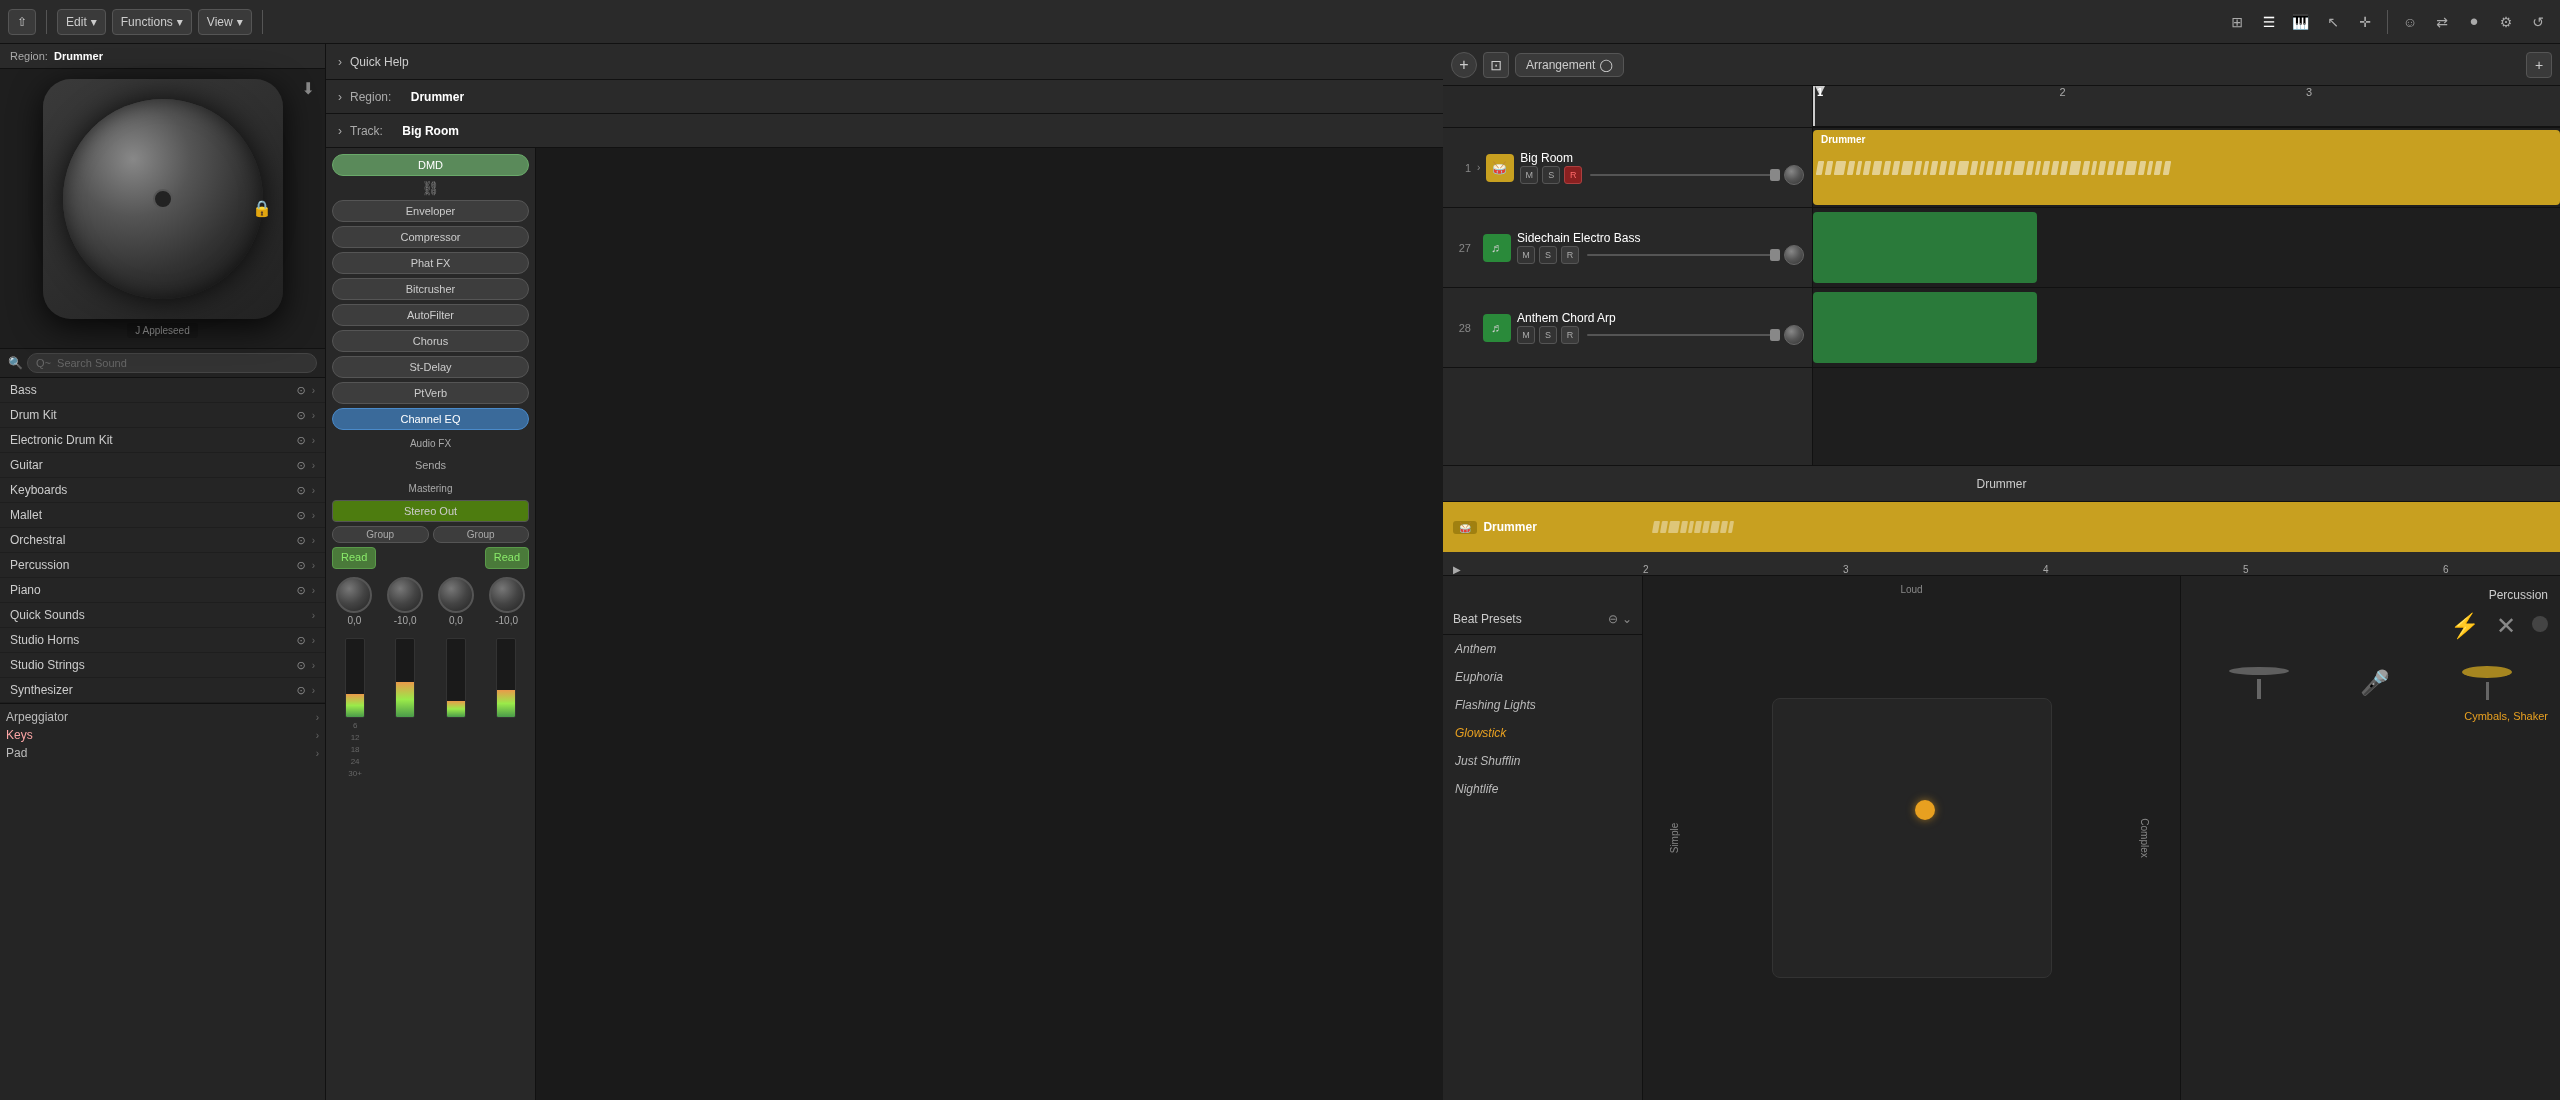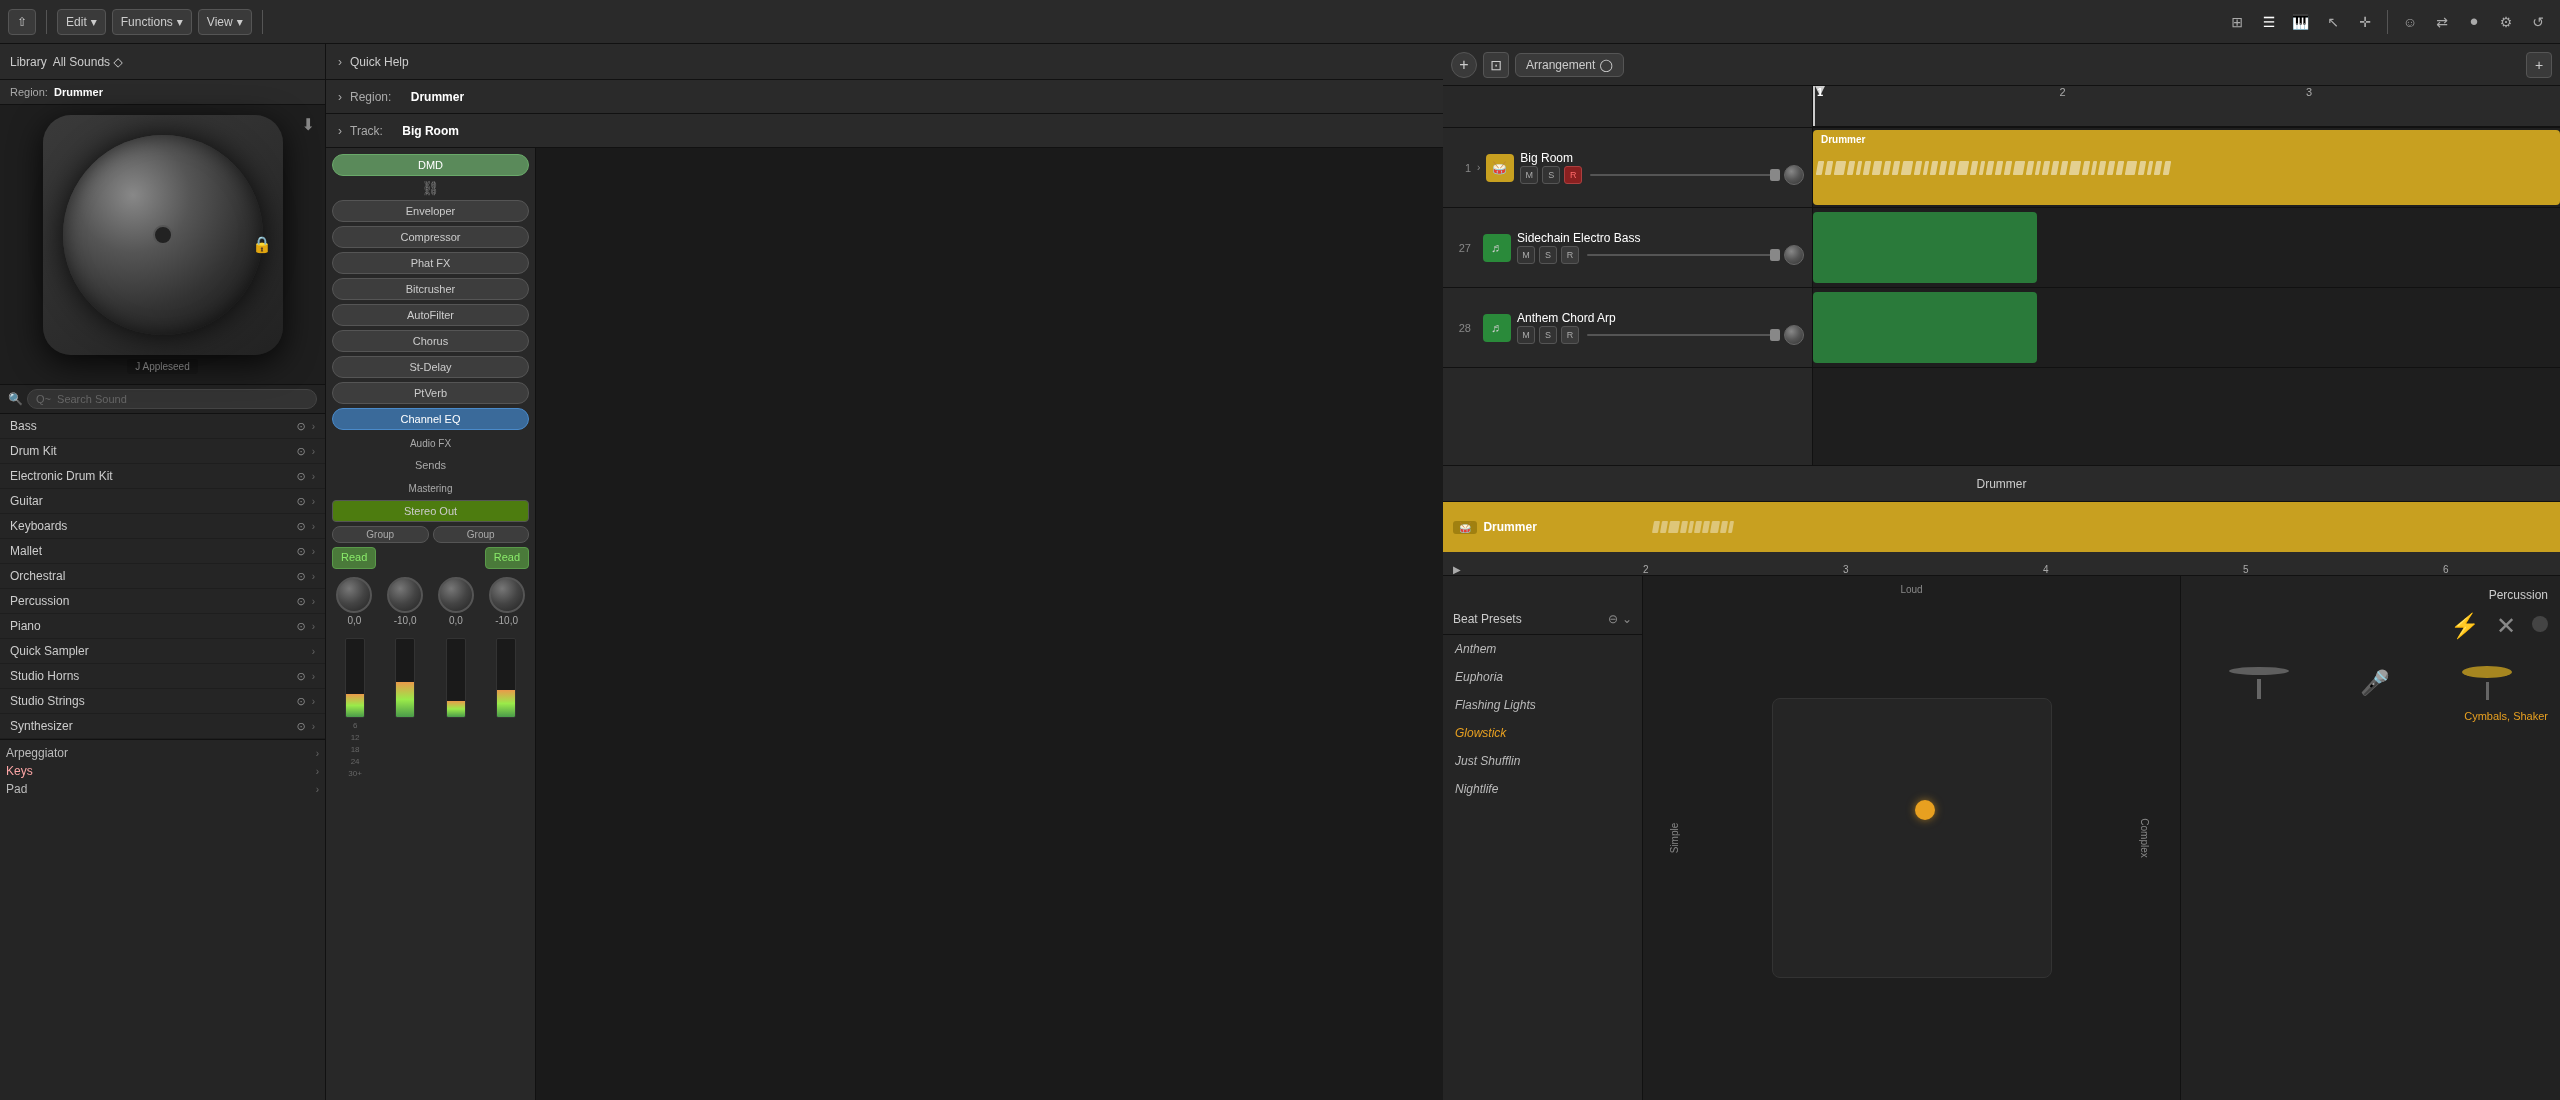--- a/index.html
+++ b/index.html
@@ -771,24 +771,20 @@
     <button class="toolbar-icon-btn">⏺</button>
     <button class="toolbar-icon-btn">⚙</button>
     <button class="toolbar-icon-btn">↺</button>
   </div>
 </div>
 
 <div class="main-area">
 
   <div class="library-panel">
 
-    <div class="library-header">
-      <span class="library-title">Library</span>
-      <span class="library-dropdown">All Sounds ◇</span>
-    </div>
 
     <div class="region-track-info">
       <span>Region:</span>&nbsp;
       <span class="region-name">Drummer</span>
     </div>
 
     <div class="drum-preview-area">
       <span class="download-icon">⬇</span>
       <div class="knob-container">
         <div class="drum-knob">
@@ -844,21 +840,21 @@
         <span class="category-item-label">Percussion</span>
         <span class="nav-icon">⊙</span>
         <span class="category-arrow">›</span>
       </div>
       <div class="category-item">
         <span class="category-item-label">Piano</span>
         <span class="nav-icon">⊙</span>
         <span class="category-arrow">›</span>
       </div>
       <div class="category-item">
-        <span class="category-item-label">Quick Sampler</span>
+        <span class="category-item-label">Quick Sounds</span>
         <span class="category-arrow">›</span>
       </div>
       <div class="category-item">
         <span class="category-item-label">Studio Horns</span>
         <span class="nav-icon">⊙</span>
         <span class="category-arrow">›</span>
       </div>
       <div class="category-item">
         <span class="category-item-label">Studio Strings</span>
         <span class="nav-icon">⊙</span>

